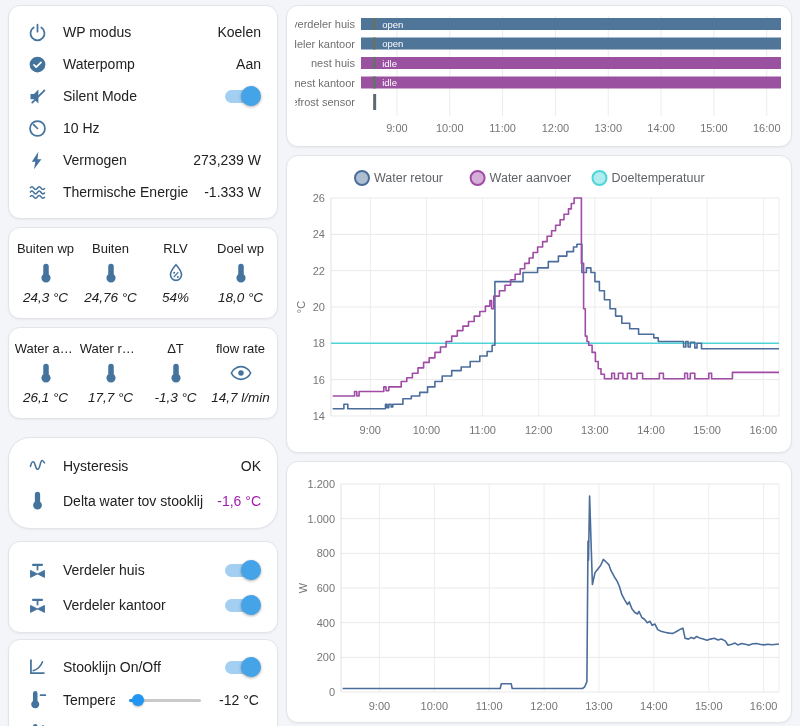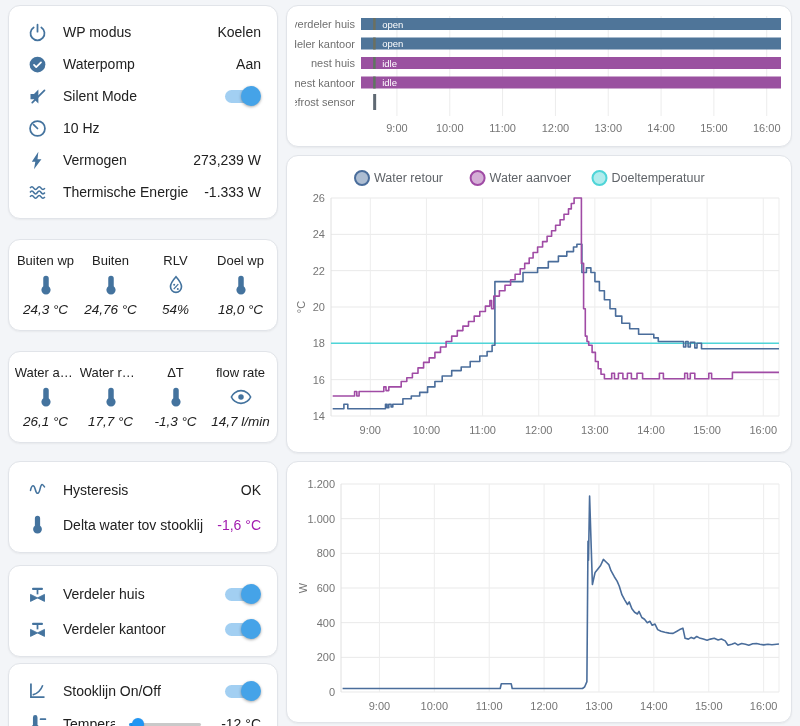--- a/index.html
+++ b/index.html
@@ -9,21 +9,21 @@
   .col-right{flex:1;display:flex;flex-direction:column;gap:8px;min-width:0;}
   .card{background:#fff;border:1px solid #e1e4e9;border-radius:12px;box-shadow:0 1px 2px rgba(0,0,0,.05);box-sizing:border-box;}
   .rows-card{padding:10px 16px;}
   .row{display:flex;align-items:center;gap:14px;}
   .h32 .row{height:32px;}
   .h35 .row{height:35px;}
   .h33 .row{height:33px;}
   .ricon{width:24px;height:24px;flex:none;display:flex;align-items:center;justify-content:center;color:#44739e;}
   .ricon svg{width:21px;height:21px;}
   .rname{flex:1;font-size:14px;white-space:nowrap;overflow:hidden;}
-  .rval{font-size:14px;white-space:nowrap;text-align:right;}
+  .rval{font-size:14px;white-space:nowrap;text-align:center;}
   .rval.green{color:#a21caf;}
   .rval.w44{width:44px;flex:none;}
   
   .toggle{position:relative;width:38px;height:20px;flex:none;cursor:pointer;}
   .toggle .track{position:absolute;left:2px;top:4px;width:34px;height:13px;border-radius:7px;background:#cfcfcf;}
   .toggle .thumb{position:absolute;left:0;top:0;width:20px;height:20px;border-radius:50%;background:#fafafa;box-shadow:0 1px 3px rgba(0,0,0,.35);}
   .toggle[data-on="true"] .track{background:#a2cff2;}
   .toggle[data-on="true"] .thumb{left:auto;right:0;background:#45a3e8;}
   
   .slider{position:relative;width:72px;height:20px;flex:none;margin-right:2px;cursor:pointer;}
@@ -33,21 +33,21 @@
   
   .glance-card{padding:13px 4px;display:flex;}
   .gitem{flex:1;display:flex;flex-direction:column;align-items:center;gap:5px;min-width:0;cursor:pointer;}
   .glabel{font-size:13px;max-width:95%;white-space:nowrap;overflow:hidden;text-overflow:ellipsis;}
   .gicon{color:#44739e;height:24px;display:flex;align-items:center;}
   .gicon svg{width:22px;height:22px;}
   .gvalue{font-size:13.5px;white-space:nowrap;font-style:italic;}
   
   .chart-card{padding:8px;}
   .chart-card svg{display:block;}
-  .mb8{margin-bottom:20px;} .mb18{margin-bottom:18px;} .mb12{margin-bottom:12px;} .mb6{margin-bottom:6px;}
+  .mb8{margin-bottom:8px;} .mb18{margin-bottom:18px;} .mb12{margin-bottom:12px;border-radius:22px;} .mb6{margin-bottom:6px;}
   .h-timeline{height:142px;} .h-temp{height:298px;} .h-power{height:262px;}
   .clip-card{height:160px;}
 </style>
 </head>
 <body>
 
 <div class="page">
 
   <div class="col-left">
 

